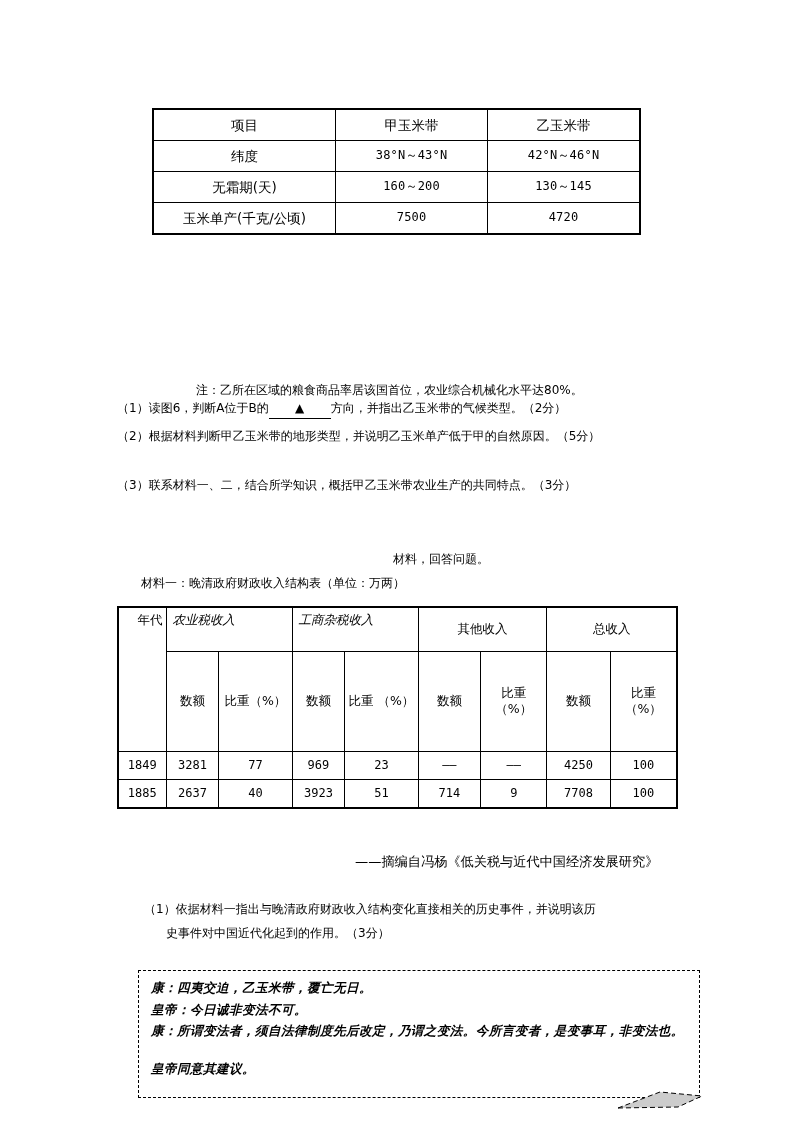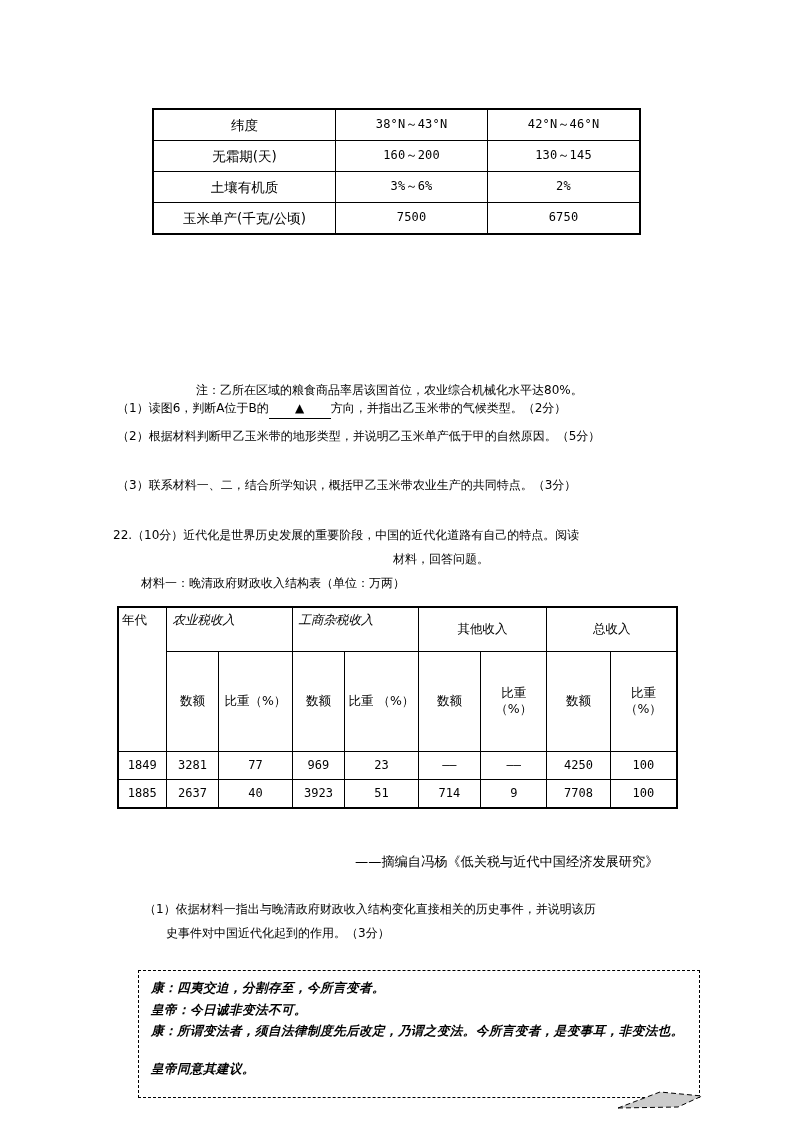--- a/index.html
+++ b/index.html
@@ -97,21 +97,21 @@
     padding-left: 6px;
     padding-top: 4px;
     font-style: italic;
   }
   .tbl2 .grp-c {
     text-align: center;
     vertical-align: middle;
   }
   .tbl2 .yeard {
     vertical-align: top;
-    text-align: left;
+    text-align: right;
     padding-top: 4px;
   }
   .tbl2 .subhead {
     height: 95px;
     vertical-align: middle;
     line-height: 1.25;
   }
   .tbl2 .grprow { height: 44px; }
   .tbl2 .datarow td {
     height: 23px;
@@ -175,51 +175,50 @@
     pointer-events: none;
   }
 </style>
 </head>
 <body>
 
 <div class="page">
 
   <table class="tbl1">
     <tbody>
+      <tr>
+        <td class="c1">项目</td>
+        <td class="c2">甲玉米带</td>
+        <td class="c3">乙玉米带</td>
+      </tr>
       <tr class="datarow">
         <td class="c1">纬度</td>
         <td class="c2 num">38°N～43°N</td>
         <td class="c3 num">42°N～46°N</td>
       </tr>
       <tr class="datarow">
         <td class="c1">无霜期(天)</td>
         <td class="c2 num">160～200</td>
         <td class="c3 num">130～145</td>
       </tr>
       <tr class="datarow">
-        <td class="c1">土壤有机质</td>
-        <td class="c2 num">3%～6%</td>
-        <td class="c3 num">2%</td>
-      </tr>
-      <tr class="datarow">
         <td class="c1">玉米单产(千克/公顷)</td>
         <td class="c2 num">7500</td>
-        <td class="c3 num">6750</td>
+        <td class="c3 num">4720</td>
       </tr>
     </tbody>
   </table>
 
   <div class="txt note-line">注：乙所在区域的粮食商品率居该国首位，农业综合机械化水平达80%。</div>
 
   <div class="txt q1-line"><span>（1）读图6，判断A位于B的</span><span class="blank-underline">▲</span><span>方向，并指出乙玉米带的气候类型。（2分）</span></div>
 
   <div class="txt q2-line">（2）根据材料判断甲乙玉米带的地形类型，并说明乙玉米单产低于甲的自然原因。（5分）</div>
   <div class="txt q3-line">（3）联系材料一、二，结合所学知识，概括甲乙玉米带农业生产的共同特点。（3分）</div>
 
-  <div class="txt q22-num">22.（10分）近代化是世界历史发展的重要阶段，中国的近代化道路有自己的特点。阅读</div>
   <div class="txt q22-cont">材料，回答问题。</div>
   <div class="txt mat1-line">材料一：晚清政府财政收入结构表（单位：万两）</div>
 
   <table class="tbl2">
     <tbody>
       <tr class="grprow">
         <td class="w-year yeard" rowspan="2">年代</td>
         <td class="grp-l" colspan="2">农业税收入</td>
         <td class="grp-l" colspan="2">工商杂税收入</td>
         <td class="grp-c" colspan="2">其他收入</td>
@@ -263,21 +262,21 @@
     </tbody>
   </table>
 
   <div class="source-line">——摘编自冯杨《低关税与近代中国经济发展研究》</div>
 
   <div class="txt q22a-1">（1）依据材料一指出与晚清政府财政收入结构变化直接相关的历史事件，并说明该历</div>
   <div class="txt q22a-2">史事件对中国近代化起到的作用。（3分）</div>
 
   <div class="dlgbox">
     <div class="dlg-inner">
-      <div class="dlg-line">康：四夷交迫，分割存至，今所言变者。</div>
+      <div class="dlg-line">康：四夷交迫，乙玉米带，覆亡无日。</div>
       <div class="dlg-line">皇帝：今日诚非变法不可。</div>
       <div class="dlg-line">康：所谓变法者，须自法律制度先后改定，乃谓之变法。今所言变者，是变事耳，非变法也。</div>
       <div class="dlg-gap"></div>
       <div class="dlg-line">皇帝同意其建议。</div>
     </div>
   </div>
 
   <svg class="curl" viewBox="0 0 100 34">
     <polygon points="2,30 44,14 86,18 62,29" fill="#cccccc" stroke="none"></polygon>
     <path d="M2,30 L44,14 L86,18" fill="none" stroke="#000" stroke-width="1" stroke-dasharray="5,3"></path>

